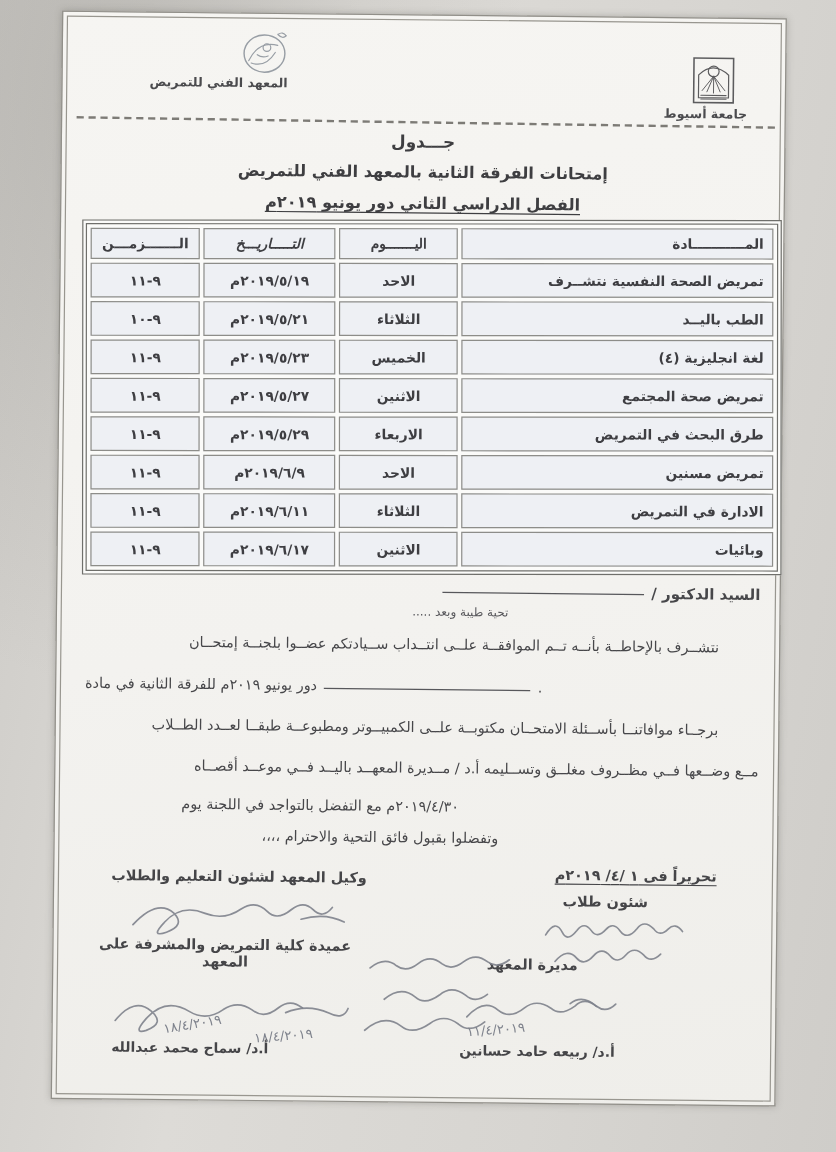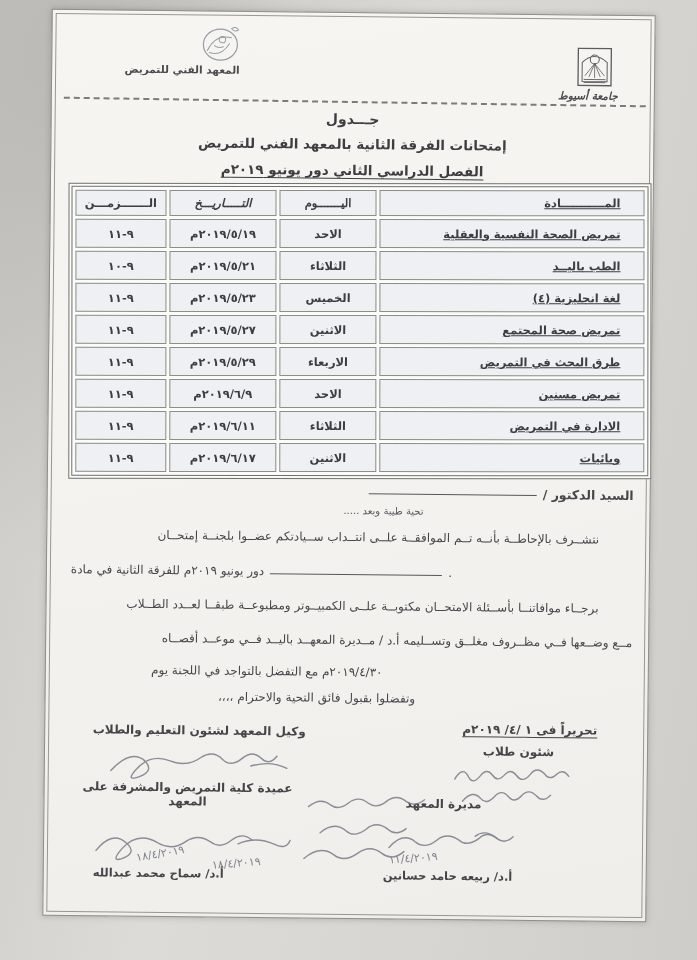--- a/index.html
+++ b/index.html
@@ -20,21 +20,21 @@
   .t1{top:98px;font-size:14px;font-weight:bold;}
   .t2{top:123px;font-size:13.5px;font-weight:bold;}
   .t3{top:149px;font-size:13.5px;font-weight:bold;}
   .t3 span{text-decoration:underline;text-underline-offset:3px;}
   .table-wrap{position:absolute;left:19px;top:170px;width:575px;
     border:4px double #6f6f6b;background:#fbfbf9;transform:rotate(-0.55deg);}
   table{width:100%;border-collapse:separate;border-spacing:3px;direction:rtl;}
   th,td{border:1px solid #8d8d89;background:#eef0f4;color:#3e3e42;
     font-size:11.5px;font-weight:bold;text-align:center;height:25px;padding:1px 3px;}
   th{height:22px;}
-  td.sub,th.c-sub{text-align:right;padding-right:23px;text-decoration:underline;}
+  td.sub,th.c-sub{text-align:right;padding-right:7px;}
   th.c-sub{width:258px;} th.c-day{width:94px;font-family:Liberation Serif, serif;} th.c-date{width:104px;font-style:italic;} th.c-time{width:84px;}
   .ln{position:absolute;left:16px;right:16px;direction:rtl;font-size:12px;color:#47474a;}
   .blank-line{display:inline-block;height:0;border-bottom:1.4px solid #57575b;
     vertical-align:middle;}
   .sayed{top:472px;font-weight:bold;font-size:12.5px;}
   .sayed .blank-line{width:168px;margin-right:6px;}
   .greeting{top:492px;font-size:10px;text-align:center;transform:translateX(35px);color:#57575b;}
   .p1l1{top:517px;text-indent:34px;}
   .p1l2{top:552px;direction:ltr;display:flex;align-items:flex-end;padding-left:8px;}
   .p1l2 .txt{direction:rtl;}
@@ -72,41 +72,41 @@
     <path d="M6,35 V16 Q18,4 31,16 V35 Z" stroke="#5c5c5e" stroke-width="1"></path>
     <circle cx="18.5" cy="13" r="4.5" stroke="#5c5c5e" stroke-width="1"></circle>
     <line x1="18.5" y1="17" x2="9" y2="29" stroke="#5c5c5e" stroke-width=".8"></line>
     <line x1="18.5" y1="17" x2="13" y2="30" stroke="#5c5c5e" stroke-width=".8"></line>
     <line x1="18.5" y1="17" x2="18.5" y2="31" stroke="#5c5c5e" stroke-width=".8"></line>
     <line x1="18.5" y1="17" x2="24" y2="30" stroke="#5c5c5e" stroke-width=".8"></line>
     <line x1="18.5" y1="17" x2="28" y2="29" stroke="#5c5c5e" stroke-width=".8"></line>
     <line x1="8" y1="33" x2="29" y2="33" stroke="#5c5c5e" stroke-width=".9"></line>
     <line x1="8" y1="36" x2="29" y2="36" stroke="#5c5c5e" stroke-width=".9"></line>
   </svg>
-  <div class="abs org-label" style="left:498px;top:74px;width:76px;font-style:italic;">جامعة أسيوط</div>
+  <div class="abs org-label" style="left:498px;top:74px;width:76px;">جامعة أسيوط</div>
 
   <div class="dash-sep"></div>
 
   <div class="title-line t1">جـــدول</div>
   <div class="title-line t2">إمتحانات الفرقة الثانية بالمعهد الفني للتمريض</div>
   <div class="title-line t3"><span>الفصل الدراسي الثاني دور يونيو ٢٠١٩م</span></div>
 
   <div class="table-wrap">
     <table>
       <thead>
         <tr>
           <th class="c-sub">المـــــــــــادة</th>
           <th class="c-day">اليـــــــوم</th>
           <th class="c-date">التـــــاريـــخ</th>
           <th class="c-time">الـــــــزمـــن</th>
         </tr>
       </thead>
       <tbody>
         <tr>
-          <td class="sub">تمريض الصحة النفسية والعقلية</td>
+          <td class="sub">تمريض الصحة النفسية نتشــرف</td>
           <td>الاحد</td>
           <td>٢٠١٩/٥/١٩م</td>
           <td>٩-١١</td>
         </tr>
         <tr>
           <td class="sub">الطب باليــد</td>
           <td>الثلاثاء</td>
           <td>٢٠١٩/٥/٢١م</td>
           <td>٩-١٠</td>
         </tr>
@@ -157,21 +157,21 @@
       <span class="txt">دور يونيو ٢٠١٩م للفرقة الثانية في مادة</span>
       <span class="blank-line"></span>
       <span>.</span>
     </div>
   <div class="ln p2l1">برجــاء موافاتنــا بأســئلة الامتحــان مكتوبــة علــى الكمبيــوتر ومطبوعــة طبقــا لعــدد الطــلاب</div>
   <div class="ln p2l2">مــع وضــعها فــي مظــروف مغلــق وتســليمه أ.د / مــديرة المعهــد باليــد فــي موعــد أقصــاه</div>
   <div class="ln p2l3">٢٠١٩/٤/٣٠م مع التفضل بالتواجد في اللجنة يوم</div>
   <div class="ln closing">وتفضلوا بقبول فائق التحية والاحترام ،،،،</div>
 
   <div class="sig-text underl" style="right:50px;top:708px;">تحريراً فى ١ /٤/ ٢٠١٩م</div>
-  <div class="sig-text" style="right:93px;top:730px;">شئون طلاب</div>
+  <div class="sig-text" style="right:107px;top:730px;">شئون طلاب</div>
   <svg class="scribble" style="left:404px;top:745px;" width="130" height="55" viewBox="0 0 130 55">
     <path d="M6,20 q8,-14 14,-2 q4,8 12,-2 q6,-8 12,0 q5,7 12,-1 q6,-7 12,1 q6,8 14,-2 q6,-8 14,0 q5,7 12,0 q6,-6 12,2"></path>
     <path d="M14,42 q10,-12 18,-3 q6,7 14,-2 q7,-8 14,0 q6,7 13,-1 q7,-8 15,0 q6,7 14,-1"></path>
   </svg>
   <div class="sig-text" style="right:165px;top:783px;">مديرة المعهد</div>
   <svg class="scribble" style="left:339px;top:808px;" width="140" height="40" viewBox="0 0 140 40">
     <path d="M6,26 q14,-16 26,-6 q10,8 22,-2 q10,-8 22,0 q8,7 20,-2 q8,-8 18,0 q8,6 16,-2"></path>
     <path d="M92,14 q10,-8 22,2"></path>
   </svg>
   <div class="hand" style="left:345px;top:838px;transform:rotate(-5deg);">١١/٤/٢٠١٩</div>

